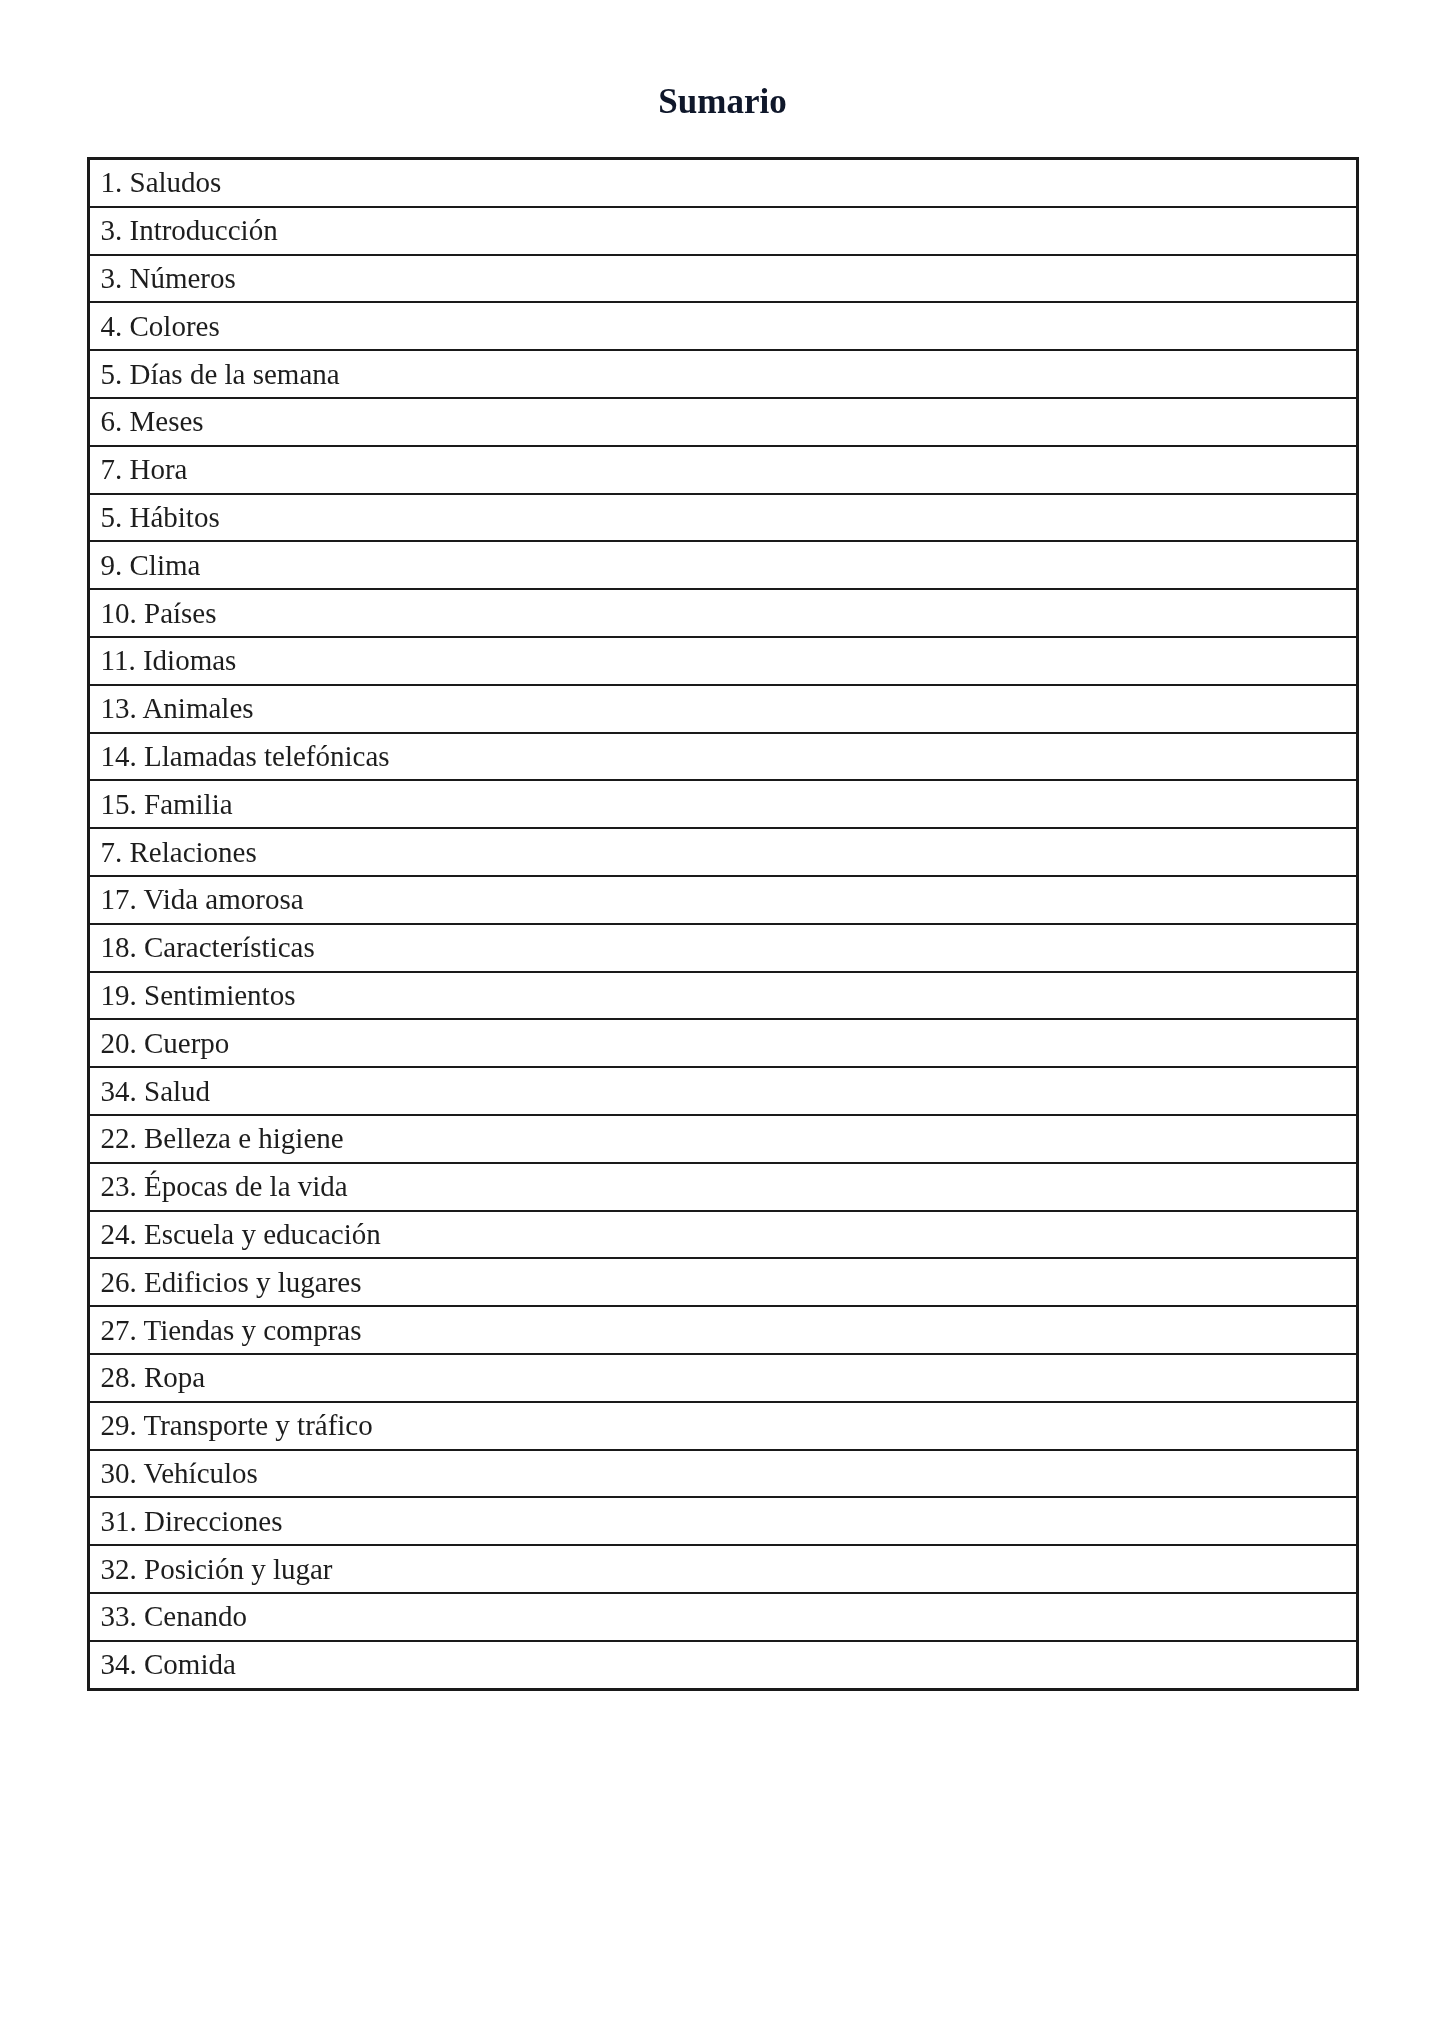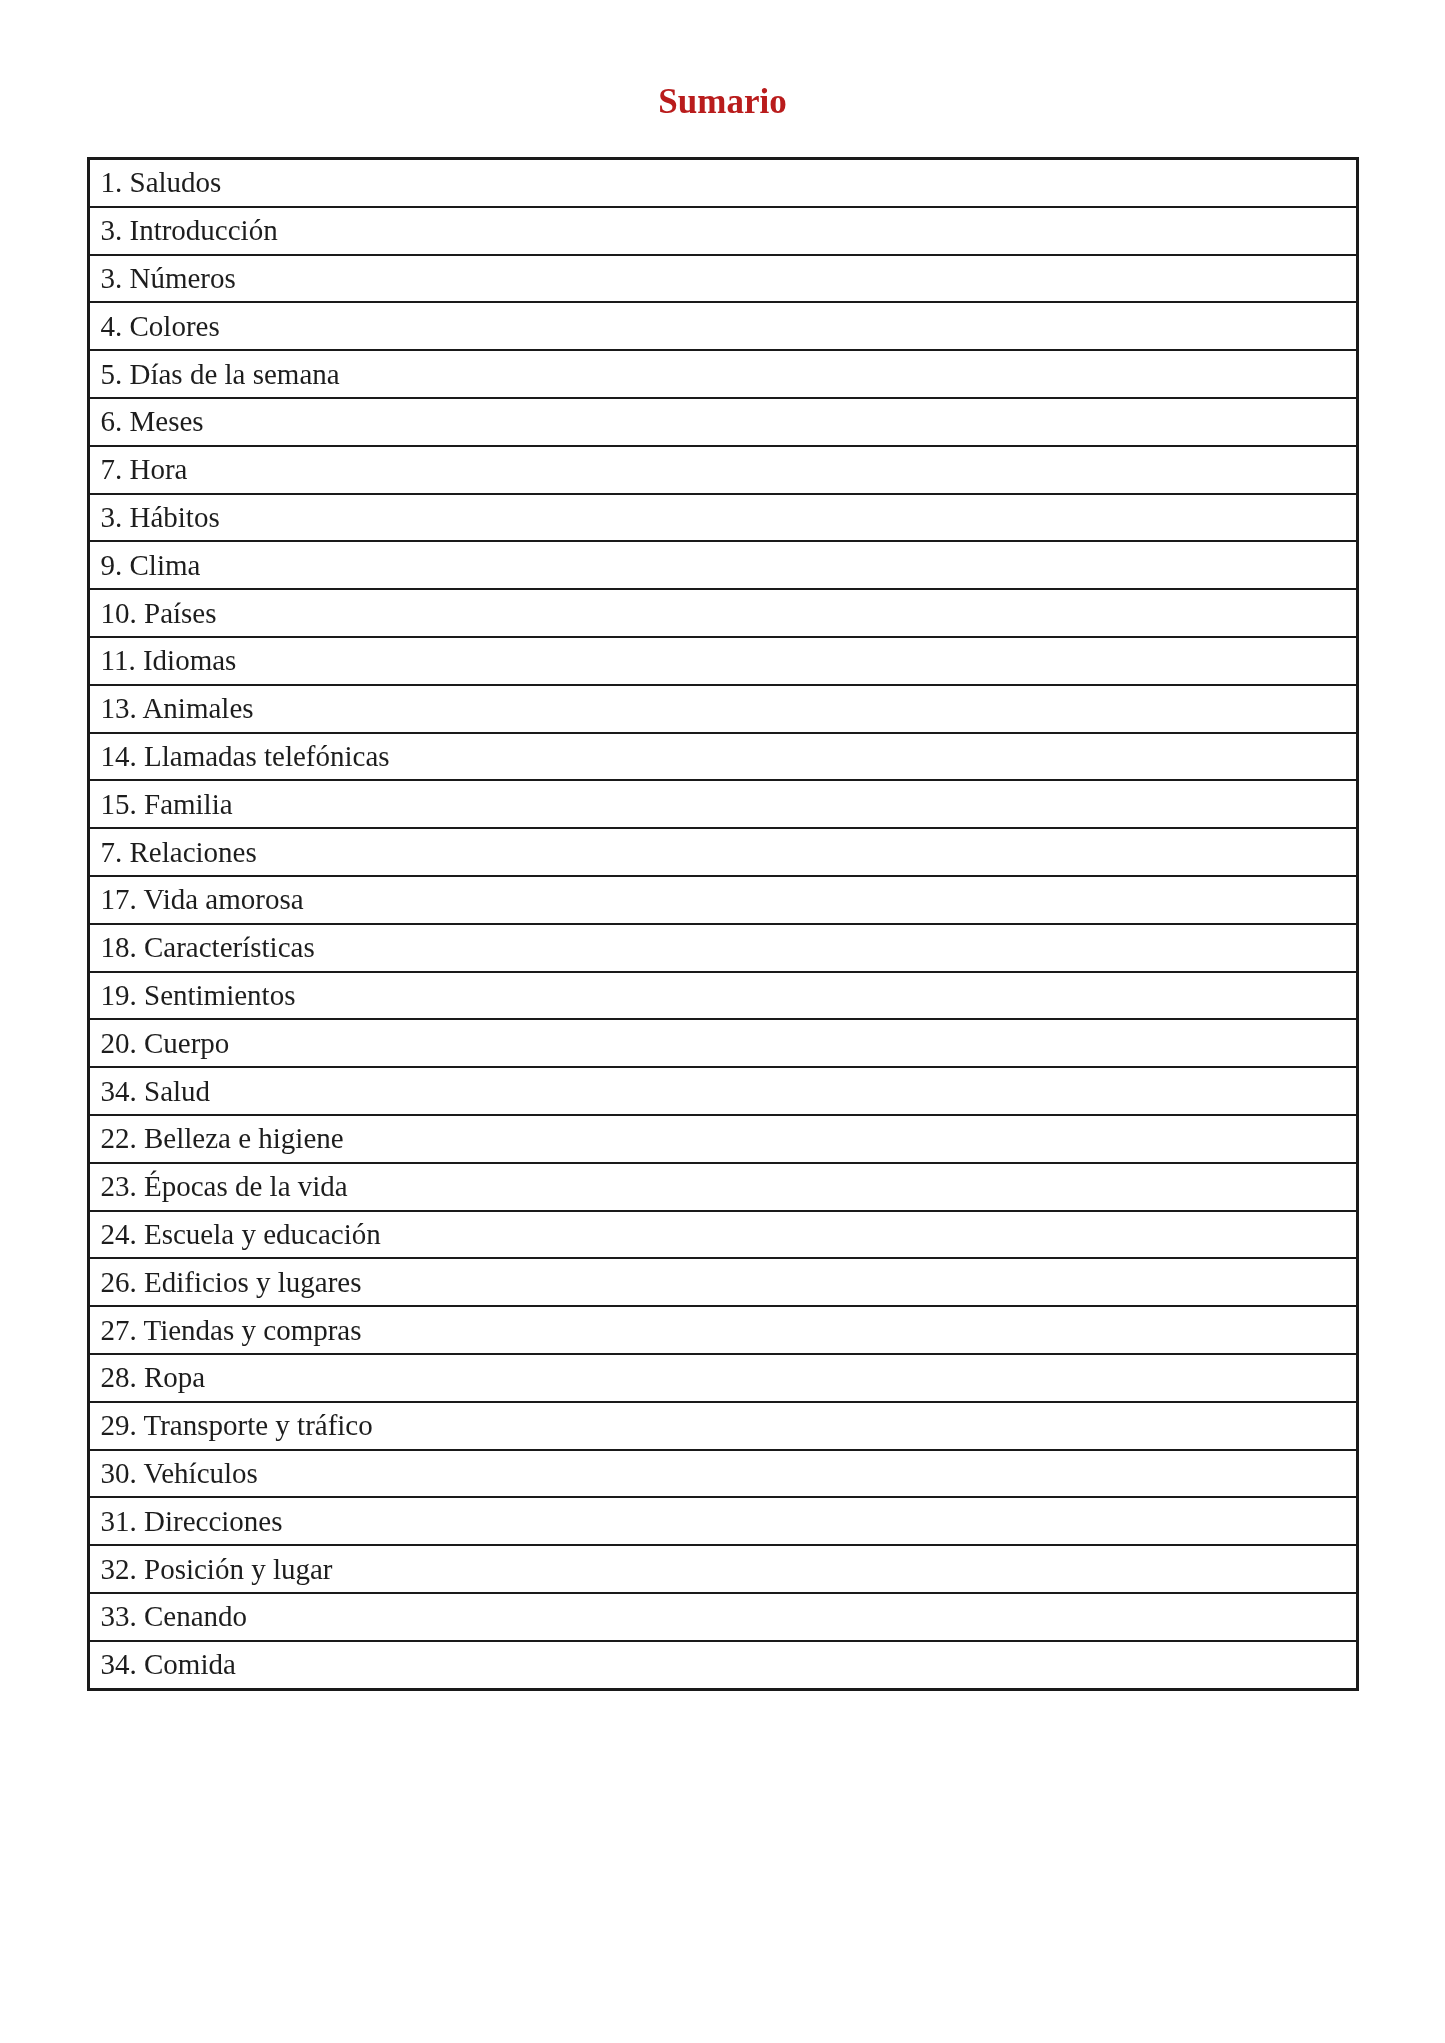--- a/index.html
+++ b/index.html
@@ -20,21 +20,21 @@
     height: 2043px;
     background: #ffffff;
   }
   .page-title {
     margin: 0;
     padding-top: 84px;
     text-align: center;
     font-size: 35px;
     line-height: 1.0;
     font-weight: bold;
-    color: #b91c1c;
+    color: #0f172a;
   }
   .toc-table {
     margin: 38px auto 0 auto;
     width: 1266px;
     border: 3px solid #1a1a1a;
     background: #86efac;
   }
   .toc-row {
     height: 45.8px;
     border-bottom: 2px solid #1a1a1a;
@@ -75,21 +75,21 @@
       <div class="toc-row">
         <span class="toc-row-text">5. Días de la semana</span>
       </div>
       <div class="toc-row">
         <span class="toc-row-text">6. Meses</span>
       </div>
       <div class="toc-row">
         <span class="toc-row-text">7. Hora</span>
       </div>
       <div class="toc-row">
-        <span class="toc-row-text">3. Hábitos</span>
+        <span class="toc-row-text">5. Hábitos</span>
       </div>
       <div class="toc-row">
         <span class="toc-row-text">9. Clima</span>
       </div>
       <div class="toc-row">
         <span class="toc-row-text">10. Países</span>
       </div>
       <div class="toc-row">
         <span class="toc-row-text">11. Idiomas</span>
       </div>

